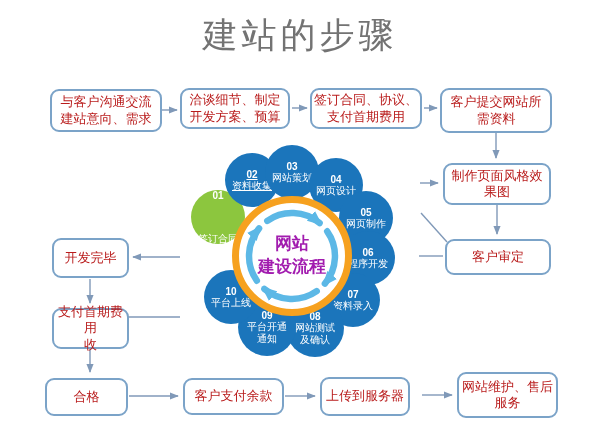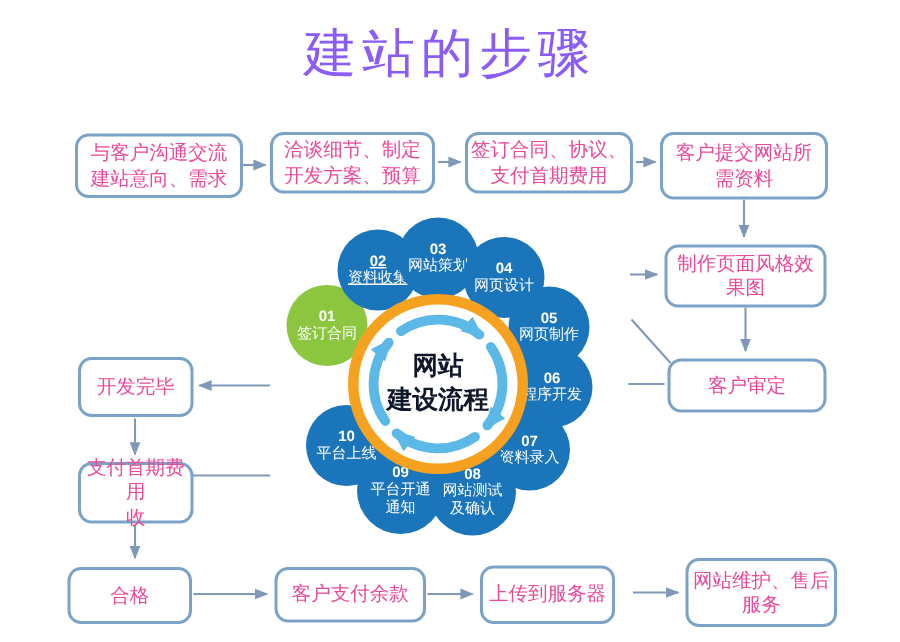--- a/index.html
+++ b/index.html
@@ -2,28 +2,28 @@
 <html><head>
 <meta charset="utf-8">
 <style>
   html,body{margin:0;padding:0;background:#fff;}
   #stage{
     position:relative;width:600px;height:428px;background:#fff;overflow:hidden;
     font-family:"Liberation Serif","DejaVu Serif",serif;
   }
   #title{
     position:absolute;left:0;top:12px;width:600px;text-align:center;
-    font-size:35px;letter-spacing:4px;color:#8b5cf6;font-weight:400;
+    font-size:35px;letter-spacing:4px;color:#737373;font-weight:400;
   }
   
   .box{
     position:absolute;box-sizing:border-box;background:#fff;
     border:2px solid #7ba3c8;border-radius:9px;
     display:flex;align-items:center;justify-content:center;text-align:center;
-    font-size:13px;color:#ec4899;line-height:1.25;white-space:pre-line;z-index:5;
+    font-size:13px;color:#b91c1c;line-height:1.25;white-space:pre-line;z-index:5;
   }
   .b1{left:50px;top:89px;width:112px;height:43px;}
   .b2{left:180px;top:88px;width:110px;height:41px;}
   .b3{left:310px;top:88px;width:112px;height:41px;}
   .b4{left:440px;top:88px;width:112px;height:45px;}
   .b5{left:443px;top:163px;width:108px;height:42px;}
   .b6{left:445px;top:239px;width:106px;height:36px;}
   .b7{left:52px;top:238px;width:77px;height:40px;}
   .b8{left:52px;top:308px;width:77px;height:41px;}
   .b9{left:45px;top:378px;width:83px;height:38px;}
@@ -36,39 +36,39 @@
   #wheel{position:absolute;left:170px;top:140px;width:240px;height:235px;z-index:2;}
   .sat{
     position:absolute;width:54px;height:54px;border-radius:50%;
     display:flex;flex-direction:column;align-items:center;justify-content:center;
     color:#fff;text-align:center;z-index:2;
     font-family:"Liberation Sans","DejaVu Sans",sans-serif;
   }
   .sat .num{font-size:10px;font-weight:700;line-height:1.15;}
   .sat .lbl{font-size:10px;line-height:1.15;white-space:pre-line;}
   .big{width:58px;height:58px;}
-  .pos01{left:21px;top:50px;}
+  .pos01{left:21px;top:50px;justify-content:space-between;}
   .pos02{left:55px;top:13px;text-decoration:underline;}
   .pos03{left:95px;top:5px;}
   .pos04{left:139px;top:18px;}
   .pos05{left:169px;top:51px;}
   .pos06{left:171px;top:91px;}
   .pos07{left:156px;top:133px;}
   .pos08{left:116px;top:159px;}
   .pos09{left:68px;top:158px;}
   .pos10{left:34px;top:130px;}
   .pos11{left:16px;top:91px;}
   #hub{
     position:absolute;left:62px;top:56px;width:120px;height:120px;box-sizing:border-box;
     background:#fff;border:7px solid #f6a11f;border-radius:50%;z-index:3;
     display:flex;align-items:center;justify-content:center;
   }
   #hub-label{
     font-family:"Liberation Sans","DejaVu Sans",sans-serif;
-    font-size:17px;font-weight:700;color:#0f172a;text-align:center;
+    font-size:17px;font-weight:700;color:#a21caf;text-align:center;
     line-height:1.35;white-space:pre-line;z-index:5;
   }
   #cycle{position:absolute;left:62px;top:56px;z-index:4;pointer-events:none;}
 </style>
 </head>
 <body>
 
 <div id="stage">
 
   <div id="title">建站的步骤</div>

